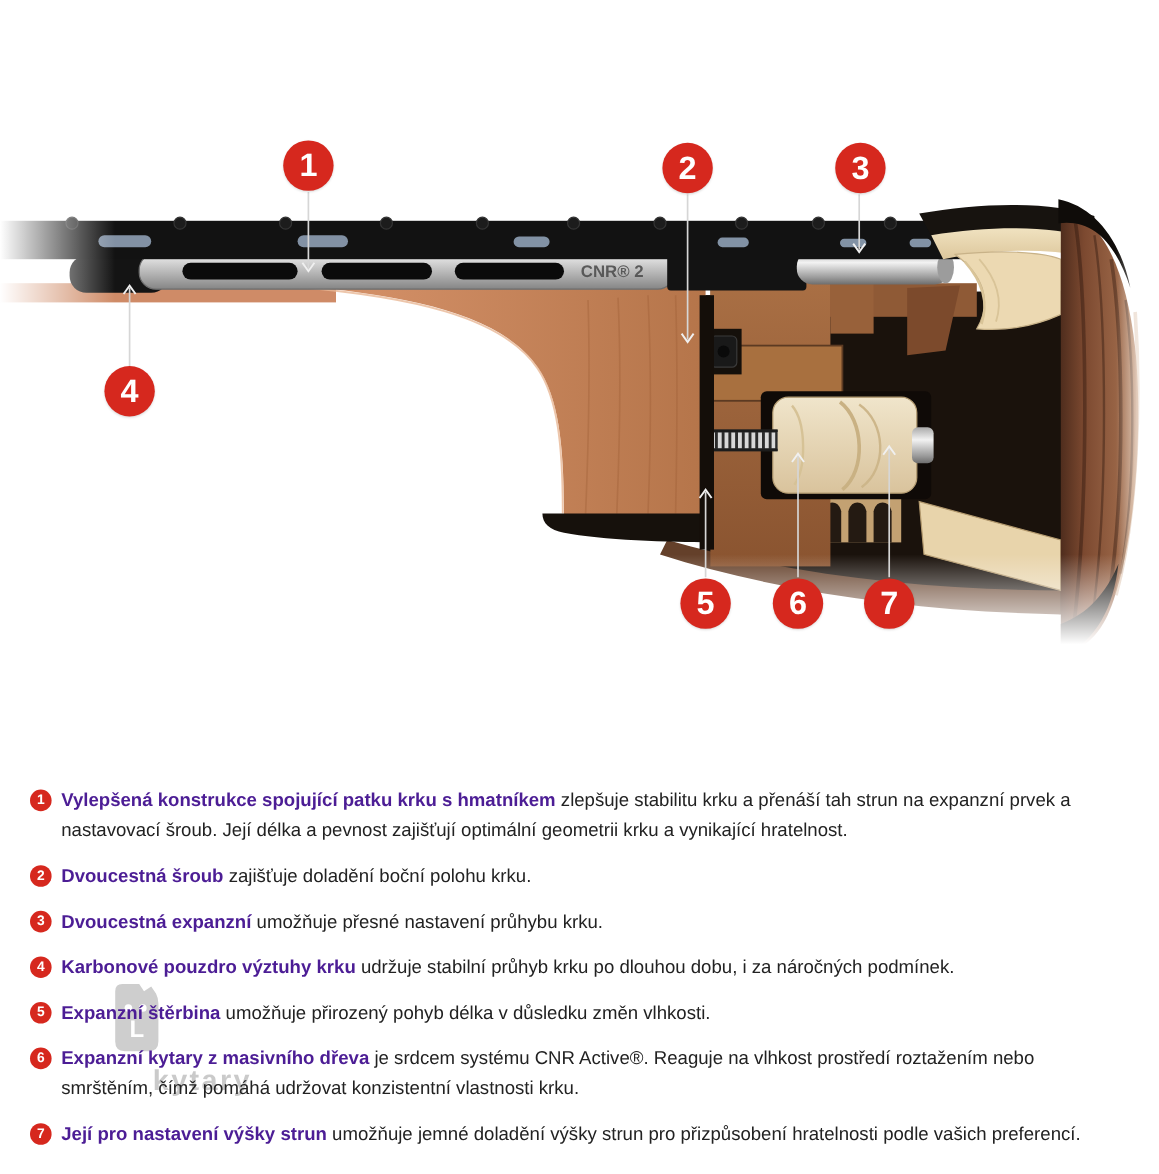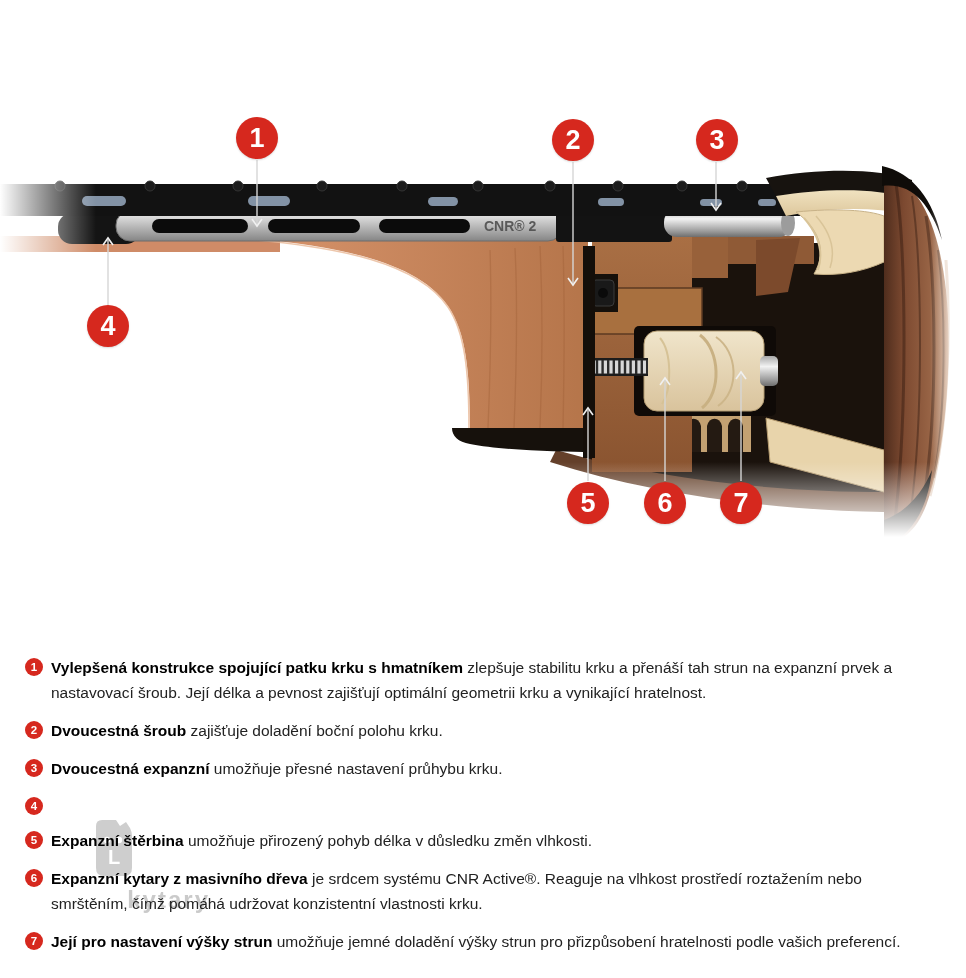--- a/index.html
+++ b/index.html
@@ -14,21 +14,21 @@
   .watermark{position:absolute;left:70px;top:818px;width:140px;z-index:0;opacity:.85;}
   .wm-word{font-weight:bold;font-size:24px;letter-spacing:2px;color:rgba(178,178,178,.8);
            margin-top:2px;text-align:right;}
   
   .legend{position:absolute;left:25px;top:655px;width:925px;z-index:1;}
   .lg-item{display:flex;align-items:flex-start;margin-bottom:13px;}
   .lg-badge{flex:0 0 auto;width:18px;height:18px;border-radius:50%;background:#d6281e;
             color:#fff;font-weight:bold;font-size:11.5px;line-height:18px;text-align:center;
             margin:3px 8px 0 0;}
   .lg-text{margin:0;max-width:882px;font-size:15.5px;line-height:25px;color:#222;}
-  .lg-text strong{color:#000000;}
+  .lg-text strong{color:#4c1d95;}
 </style>
 </head>
 <body>
 
 <div class="stage">
 
   <svg class="scene" width="966" height="560" viewBox="0 0 966 560">
     <defs>
       <linearGradient id="metal" x1="0" y1="0" x2="0" y2="1">
         <stop offset="0" stop-color="#f0f0f0"></stop>
@@ -253,20 +253,21 @@
     <div class="lg-item">
       <span class="lg-badge">2</span>
       <p class="lg-text"><strong>Dvoucestná šroub</strong> <span>zajišťuje doladění boční polohu krku.</span></p>
     </div>
     <div class="lg-item">
       <span class="lg-badge">3</span>
       <p class="lg-text"><strong>Dvoucestná expanzní</strong> <span>umožňuje přesné nastavení průhybu krku.</span></p>
     </div>
     <div class="lg-item">
       <span class="lg-badge">4</span>
+      <p class="lg-text"><strong>Karbonové pouzdro výztuhy krku</strong> <span>udržuje stabilní průhyb krku po dlouhou dobu, i za náročných podmínek.</span></p>
     </div>
     <div class="lg-item">
       <span class="lg-badge">5</span>
       <p class="lg-text"><strong>Expanzní štěrbina</strong> <span>umožňuje přirozený pohyb délka v důsledku změn vlhkosti.</span></p>
     </div>
     <div class="lg-item">
       <span class="lg-badge">6</span>
       <p class="lg-text"><strong>Expanzní kytary z masivního dřeva</strong> <span>je srdcem systému CNR Active®. Reaguje na vlhkost prostředí roztažením nebo smrštěním, čímž pomáhá udržovat konzistentní vlastnosti krku.</span></p>
     </div>
     <div class="lg-item">

